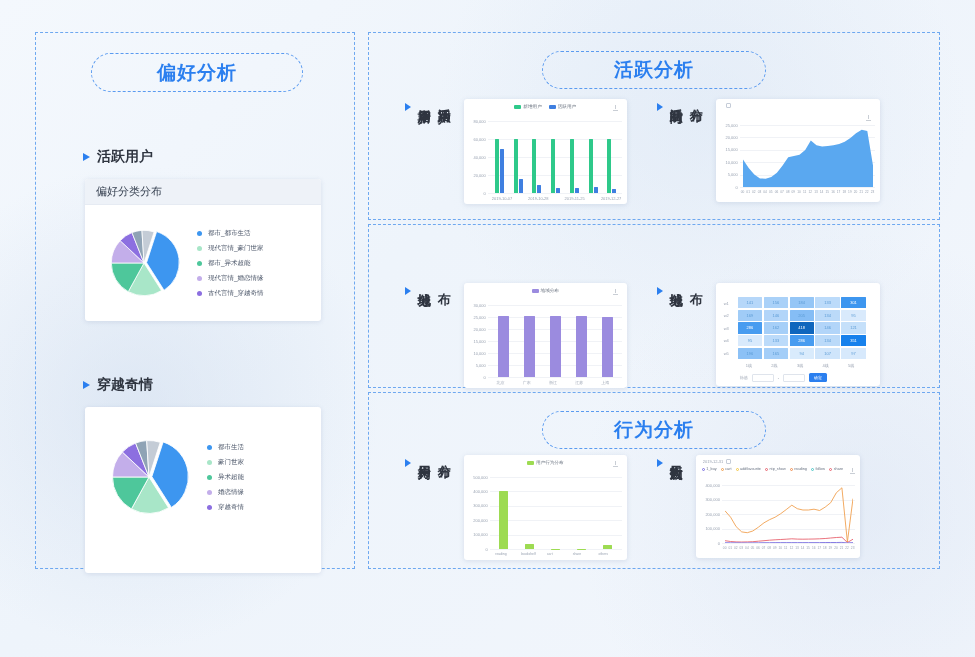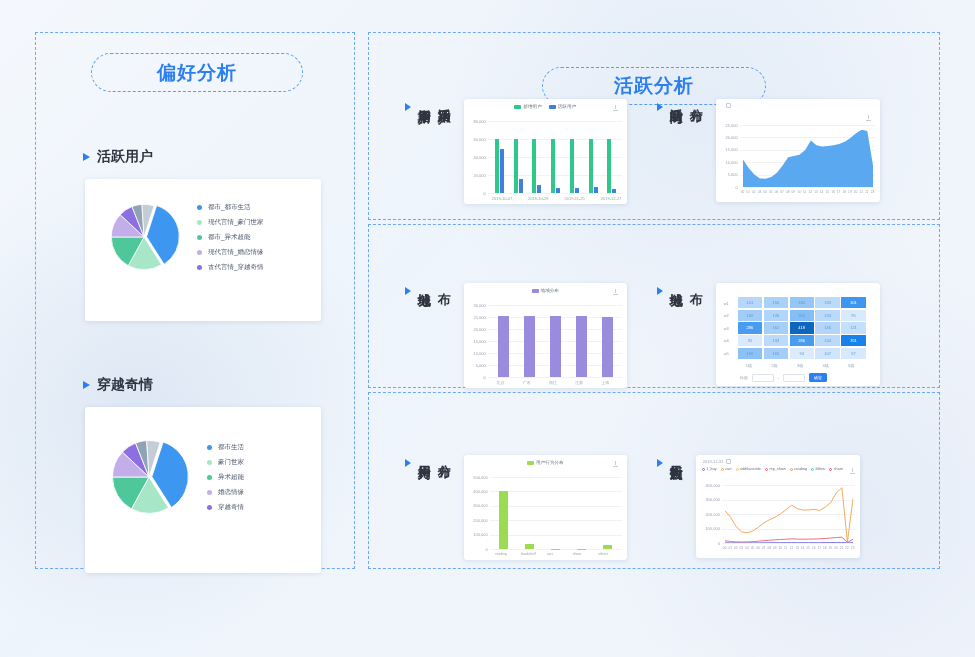--- a/index.html
+++ b/index.html
@@ -40,21 +40,21 @@
     position: absolute;
     border: 1px dashed #5b9bf0;
     border-radius: 22px;
     background: transparent;
     color: #2b7fef;
     font-size: 19px; font-weight: 700;
     letter-spacing: 1px;
     display: flex; align-items: center; justify-content: center;
   }
   .pill-left   { left: 55px;  top: 20px; width: 212px; height: 39px; }
-  .pill-right  { left: 173px; top: 34px; width: 224px; height: 38px; }
+  .pill-right  { left: 173px; top: 18px; width: 224px; height: 38px; }
 
   
   .sec-head {
     position: absolute;
     display: flex; align-items: center; gap: 7px;
     font-size: 14px; font-weight: 700; color: #2f3540;
   }
   .tri {
     width: 0; height: 0;
     border-left: 7px solid #2b7fef;
@@ -189,20 +189,21 @@
 
   <div class="panel-left">
     <div class="pill pill-left">偏好分析</div>
 
     <div class="sec-head sec-cat">
       <span class="tri"></span>
       <span>活跃用户</span>
     </div>
 
     <div class="card card-pie1">
+      <div class="card-hd">偏好分类分布</div>
       <div class="card-body" style="height:116px">
         <div class="pie-wrap">
           <div class="pie">
             <svg width="86" height="86" viewBox="0 0 100 100" id="pie-svg-0">
                 <path d="M 52.97634410394343 49.624000299307085 L 64.71898989019144 13.483852680091253 A 38 38 0 0 1 73.3377623131453 81.70846146838366 Z" fill="#3d96f0" stroke="#ffffff" stroke-width="0.9"></path>
                 <path d="M 50 50 L 70.36141820920187 82.08446116907658 A 38 38 0 0 1 31.693360384134827 83.29965384166681 Z" fill="#a8e6c8" stroke="#ffffff" stroke-width="0.9"></path>
                 <path d="M 50 50 L 31.693360384134827 83.29965384166681 A 38 38 0 0 1 12 50.00000000000001 Z" fill="#4ec79b" stroke="#ffffff" stroke-width="0.9"></path>
                 <path d="M 50 50 L 12 50.00000000000001 A 38 38 0 0 1 22.299192157986354 23.98720997470984 Z" fill="#c3aeea" stroke="#ffffff" stroke-width="0.9"></path>
                 <path d="M 50 50 L 22.299192157986354 23.98720997470984 A 38 38 0 0 1 36.01126699798221 14.668493536246459 Z" fill="#8c6fe0" stroke="#ffffff" stroke-width="0.9"></path>
                 <path d="M 50 50 L 36.01126699798221 14.668493536246459 A 38 38 0 0 1 47.61396025788606 12.07498431972568 Z" fill="#8fa3b5" stroke="#ffffff" stroke-width="0.9"></path>
@@ -476,20 +477,21 @@
             <span class="hm-inp"></span>
             <span>-</span>
             <span class="hm-inp"></span>
             <span class="hm-btn">确定</span>
           </div>
         </div>
     </div>
   </div>
 
   <div class="panel-right p-behav">
+    <div class="pill pill-right">行为分析</div>
 
     <div class="item" style="left:36px; top:62px;">
       <span class="vtri"></span>
       <span class="vtxt">用户行为</span>
       <span class="vtxt" style="margin-left:4px">分布</span>
       <div class="mini" id="mini-bar-behav" style="width:163px;height:105px;margin-left:12px">
         <div class="mini-legend" id="leg-bar-behav">
             <div class="ml-item">
               <span class="ml-sw" style="background: rgb(157, 219, 82);"></span>
               <span>用户行为分布</span>

